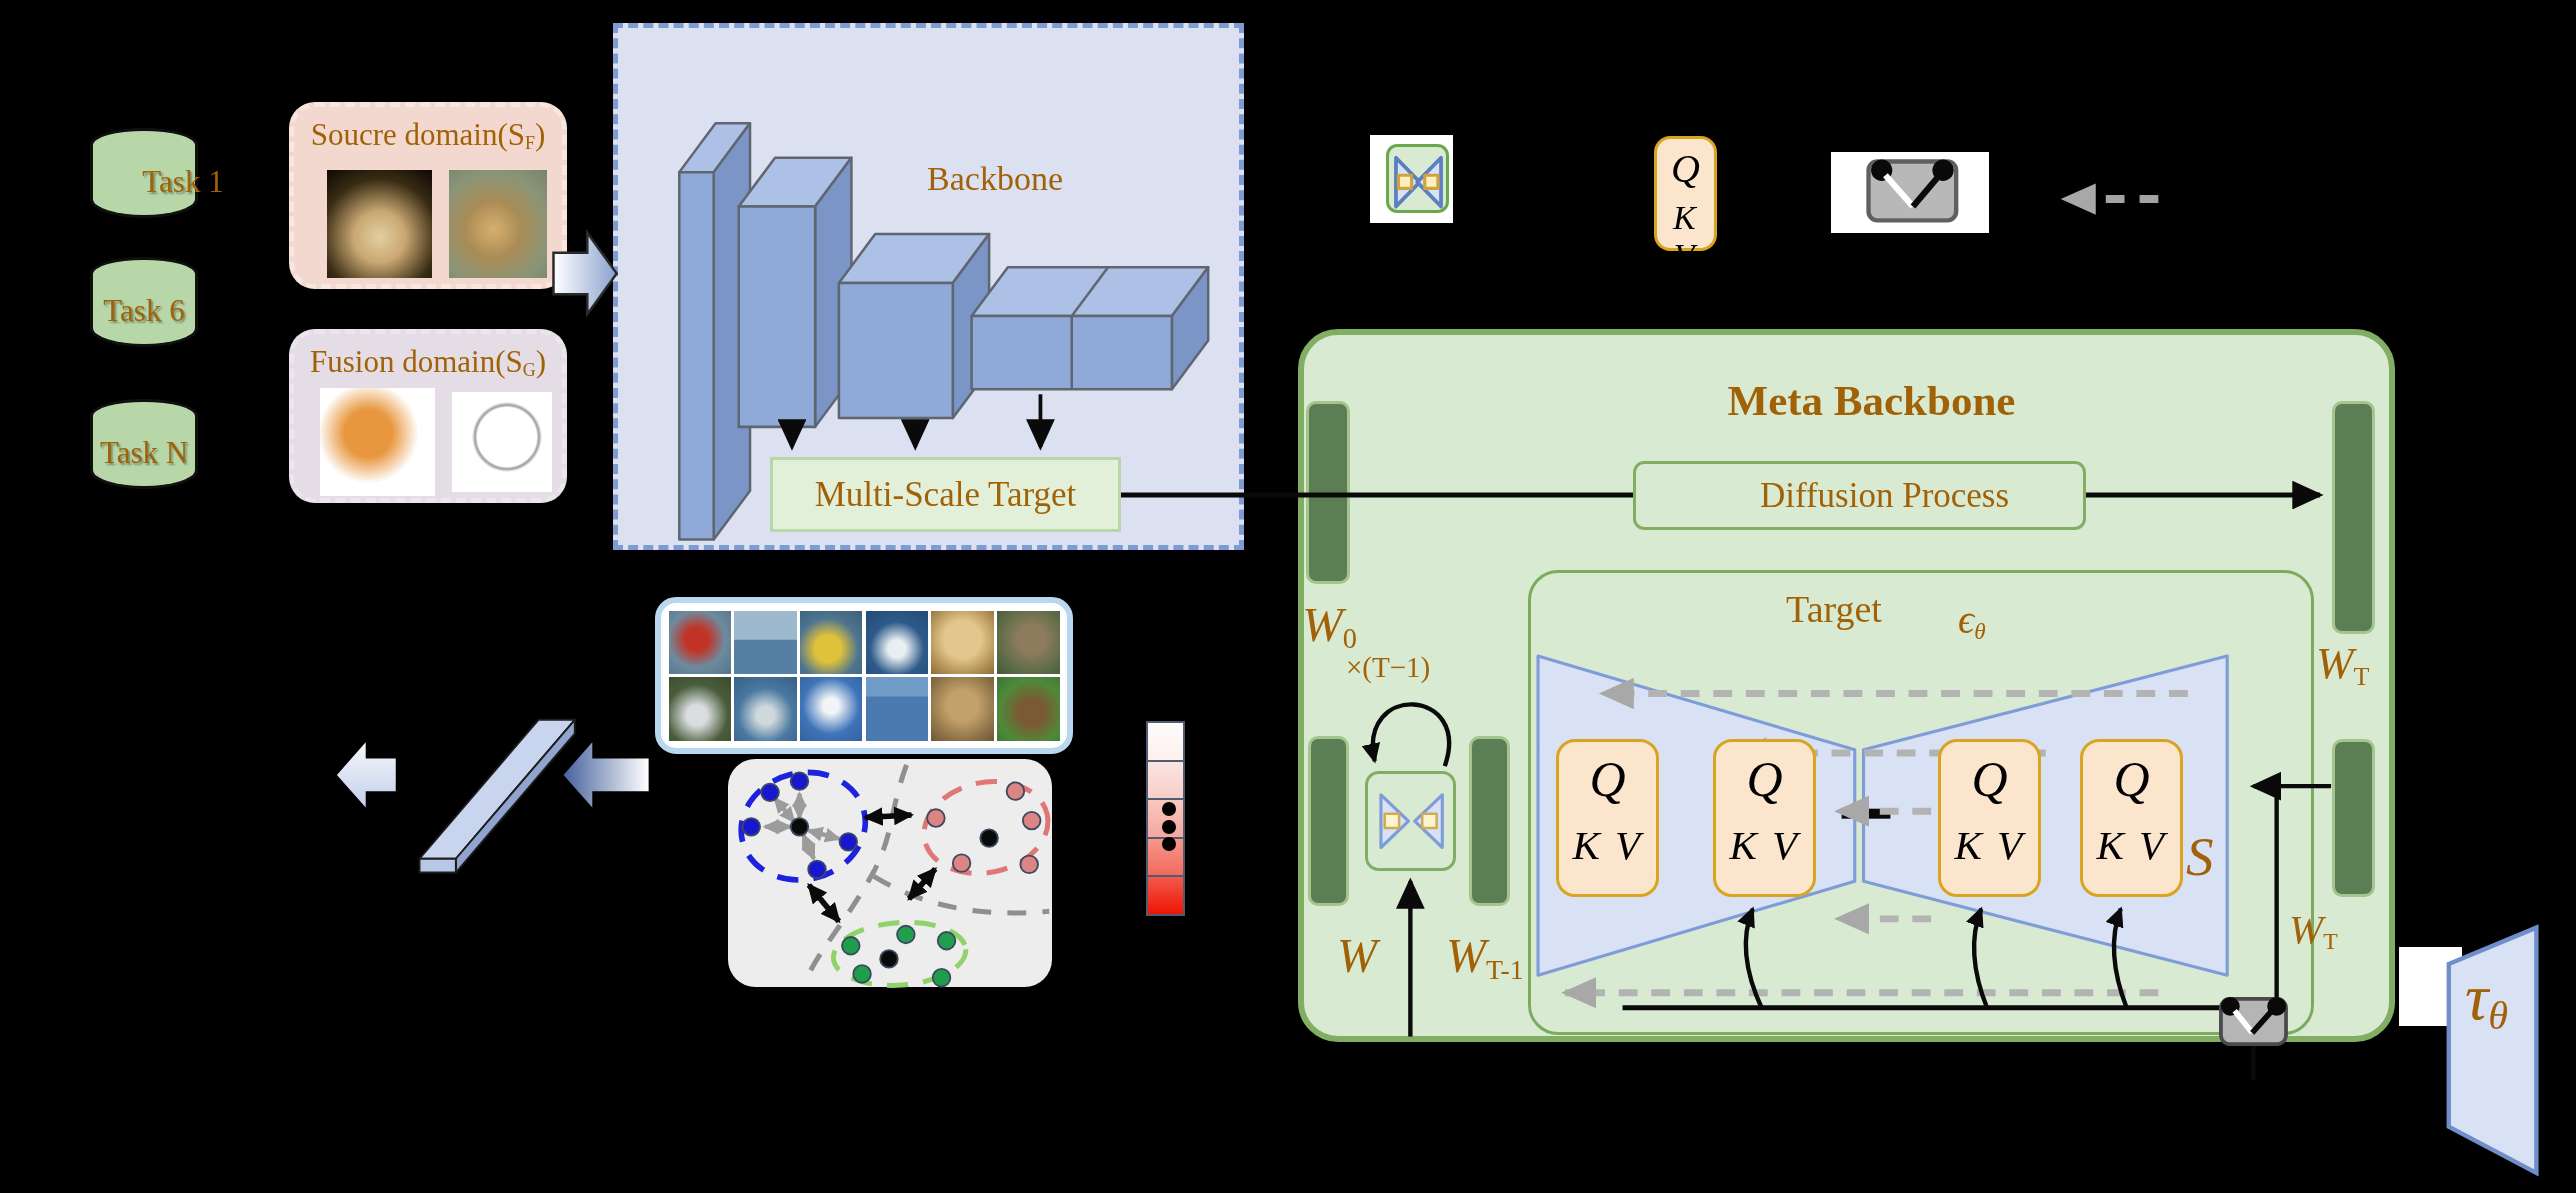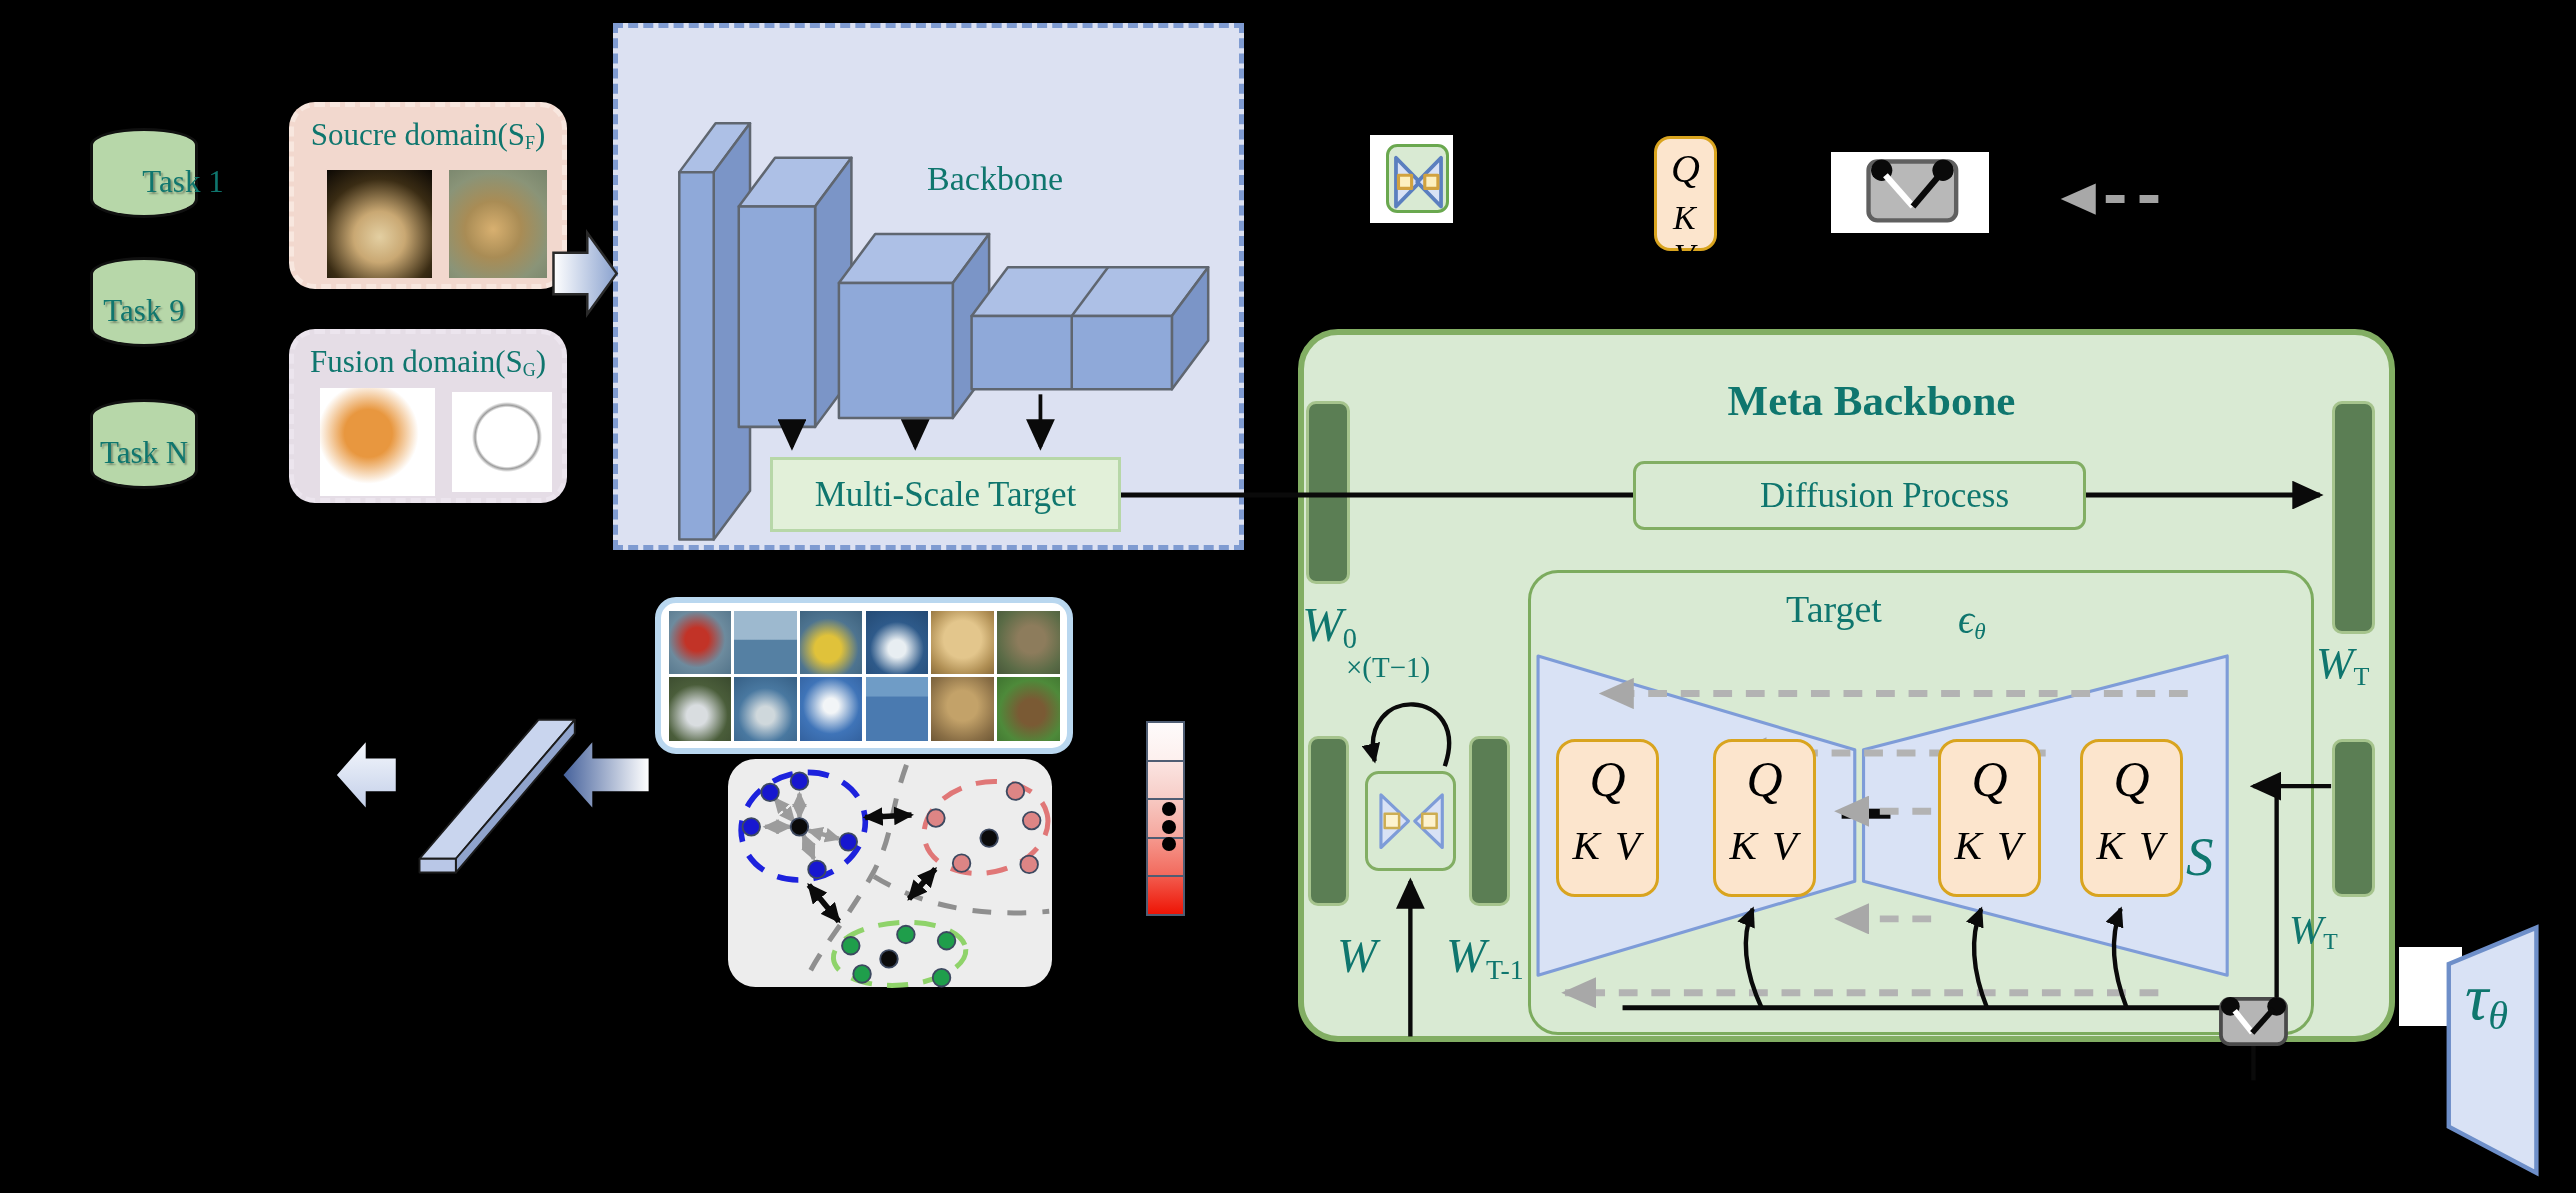--- a/index.html
+++ b/index.html
@@ -1,19 +1,19 @@
 <!DOCTYPE html>
 <html style="font-size:10px"><head>
 <meta charset="utf-8">
 <style>
   html,body{margin:0;padding:0;background:#000;}
   #canvas{position:relative;width:2576px;height:1193px;background:#000;overflow:hidden;
           font-family:"Liberation Serif", serif;}
   .abs{position:absolute;box-sizing:border-box;}
-  .lbl{color:#0f766e;white-space:nowrap;}
+  .lbl{color:#a16207;white-space:nowrap;}
   
   .cyl{width:113px;height:94px;z-index:3;}
   .cyl .body{position:absolute;top:17px;left:0;width:108px;height:73px;background:#b7d7a9;
              border:3.1px solid #101010;border-top:none;box-sizing:border-box;
              border-radius:0 0 54px 54px / 0 0 19px 19px;}
   .cyl .top{position:absolute;top:0;left:0;width:108px;height:34px;background:#b7d7a9;
             border:3.1px solid #101010;border-radius:50%;box-sizing:border-box;}
   .cyl .label{position:absolute;top:36px;width:108px;text-align:center;font-size:31px;
               text-shadow:1.9px 1.9px 1.9px rgba(0,0,0,.35);}
   
@@ -67,21 +67,21 @@
 <div id="canvas">
 
   <div class="abs cyl" style="left:90px;top:128px;padding-left:39px;">
     <div class="top"></div>
     <div class="body"></div>
     <div class="label lbl">Task 1</div>
   </div>
   <div class="abs cyl" style="left:90px;top:257px;">
     <div class="top"></div>
     <div class="body"></div>
-    <div class="label lbl">Task 9</div>
+    <div class="label lbl">Task 6</div>
   </div>
   <div class="abs cyl" style="left:90px;top:399px;">
     <div class="top"></div>
     <div class="body"></div>
     <div class="label lbl">Task N</div>
   </div>
 
   <div class="abs dom" style="left:289px;top:102px;width:278px;height:187px;background:#f2d8ce;border:5.6px dashed #f8e7df;">
     <div class="title lbl"><span>Soucre domain(S</span><span class="sub">F</span><span>)</span></div>
     <div class="photo" style="left:33px;top:63px;width:105px;height:108px;background:radial-gradient(circle at 50% 62%,#e3cfa2 0%,#c9a873 30%,#3a2c14 68%,#0c0804 100%);"></div>

